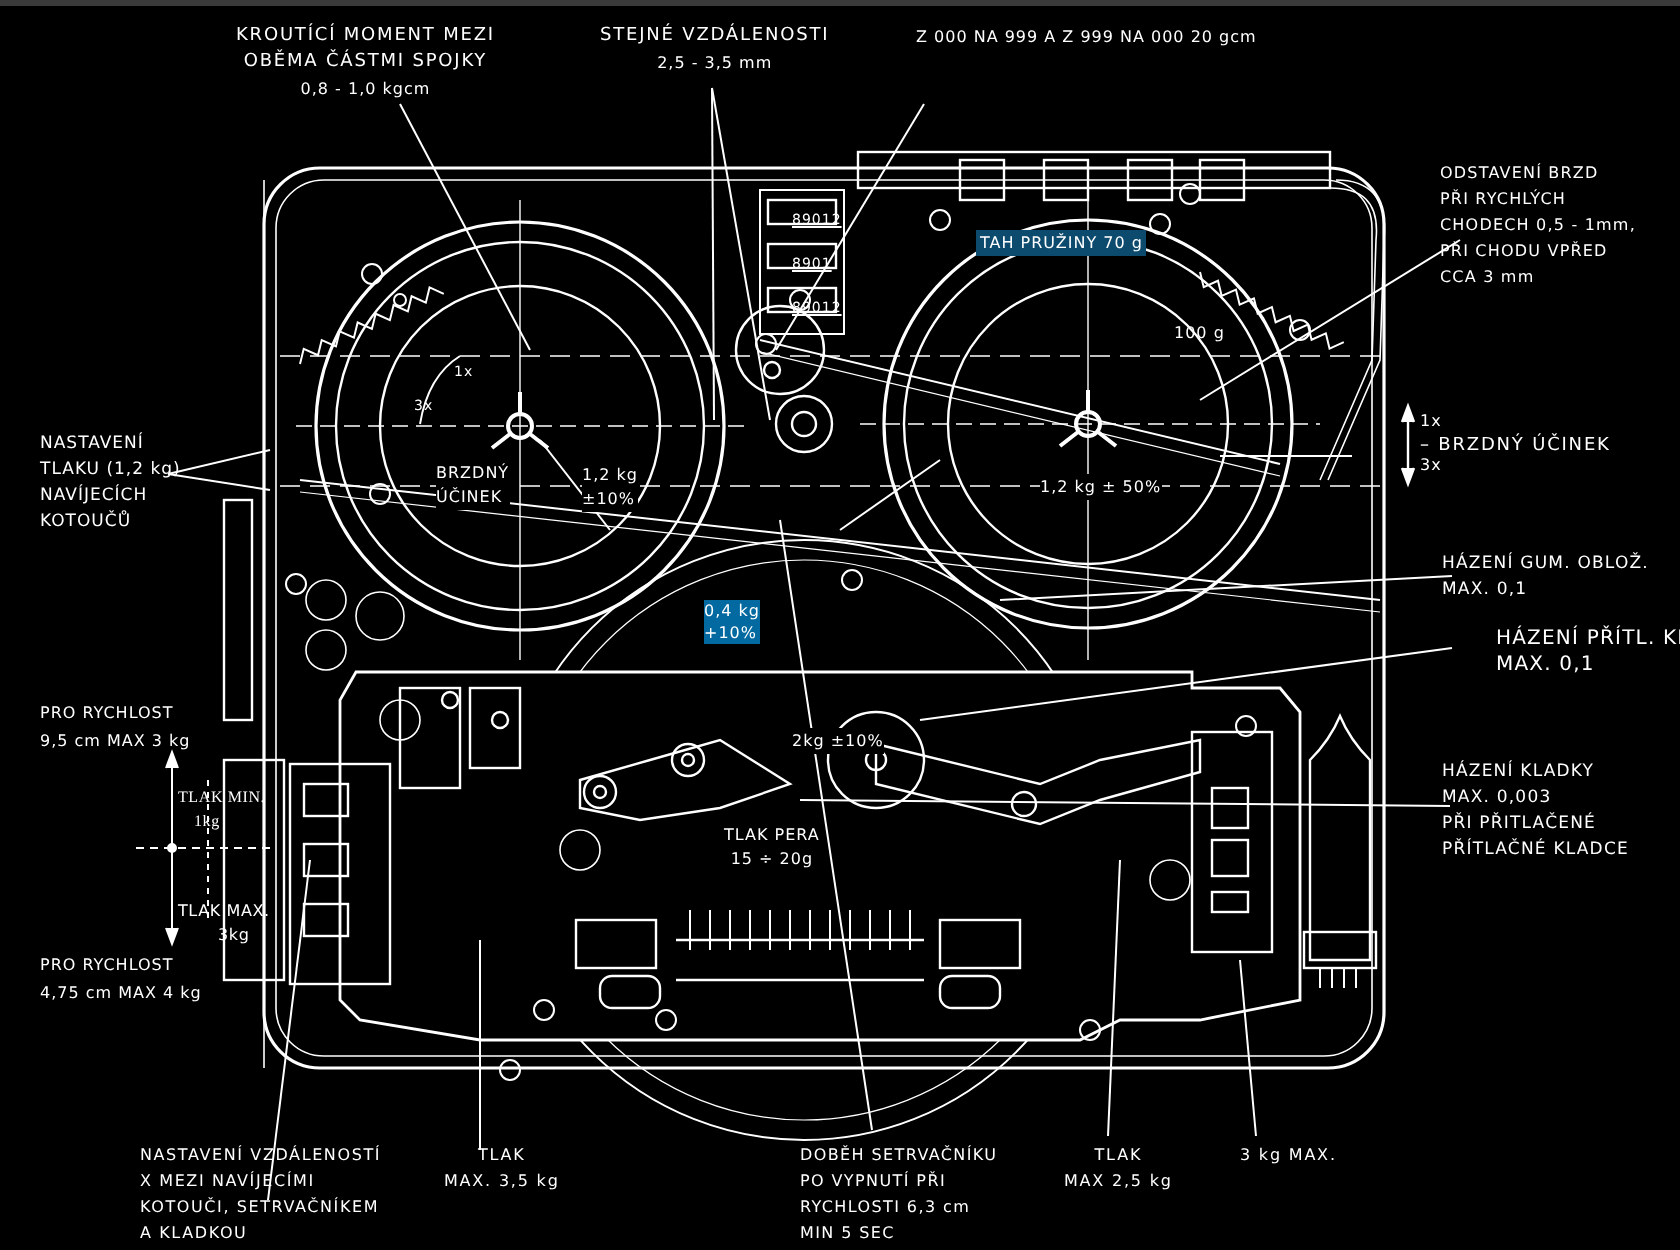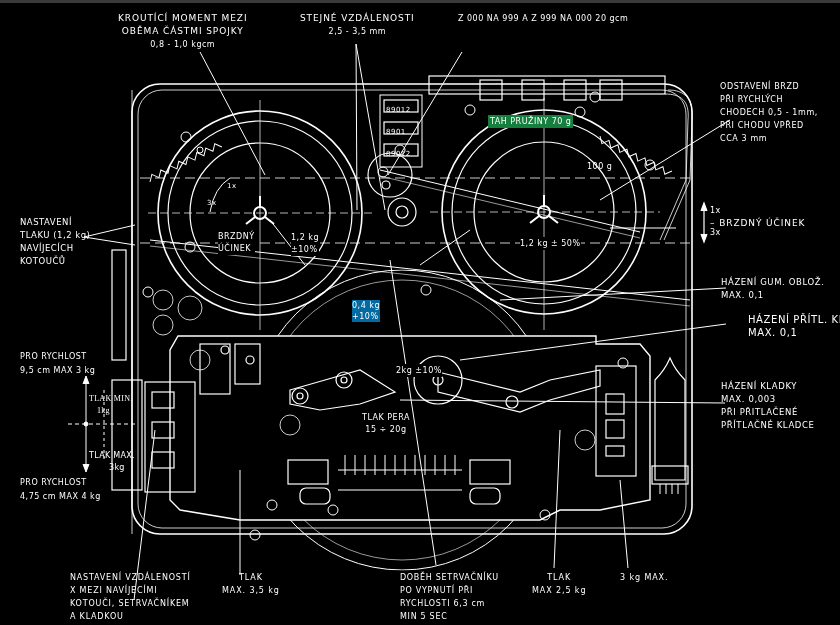--- a/index.html
+++ b/index.html
@@ -281,21 +281,21 @@
   <div>MIN  5  SEC</div>
 </div>
 <div class="lbl c" style="left:532px; top:571px; font-size:8px;">
   <div>TLAK</div>
   <div>MAX  2,5 kg</div>
 </div>
 <div class="lbl" style="left:620px; top:571px; font-size:8px;">
   <div>3 kg  MAX.</div>
 </div>
 
-<div class="lbl small" style="left:488px; top:115px; background:#15803d; padding:0 2px;">TAH  PRUŽINY  70 g</div>
+<div class="lbl small" style="left:488px; top:115px; background:#0c4a6e; padding:0 2px;">TAH  PRUŽINY  70 g</div>
 <div class="lbl small" style="left:587px; top:160px;">100 g</div>
 <div class="lbl small" style="left:227px; top:180px; font-size:7px;">1x</div>
 <div class="lbl small" style="left:207px; top:197px; font-size:7px;">3x</div>
 <div class="lbl small" style="left:218px; top:231px; line-height:12px; background:#000;">
   <div>BRZDNÝ</div>
   <div>ÚČINEK</div>
 </div>
 <div class="lbl small" style="left:291px; top:232px; line-height:12px; background:#000;">
   <div>1,2 kg</div>
   <div>±10%</div>
@@ -303,17 +303,17 @@
 <div class="lbl small" style="left:520px; top:237px; background:#000;">1,2 kg  ± 50%</div>
 <div class="lbl small" style="left:352px; top:300px; line-height:11px; background:#0369a1;">
   <div>0,4 kg</div>
   <div>+10%</div>
 </div>
 <div class="lbl small" style="left:396px; top:364px; background:#000;">2kg ±10%</div>
 <div class="lbl small c" style="left:362px; top:412px; line-height:12px; background:#000;">
   <div>TLAK PERA</div>
   <div>15 ÷ 20g</div>
 </div>
-<div class="lbl" style="left:386px; top:99px; font-size:7px; letter-spacing:0.5px; line-height:22px; color:#fff;">
+<div class="lbl" style="left:396px; top:99px; font-size:7px; letter-spacing:0.5px; line-height:22px; color:#fff;text-decoration:underline;">
   <div>89012</div>
   <div>8901</div>
   <div>89012</div>
 </div>
 
 </body></html>

